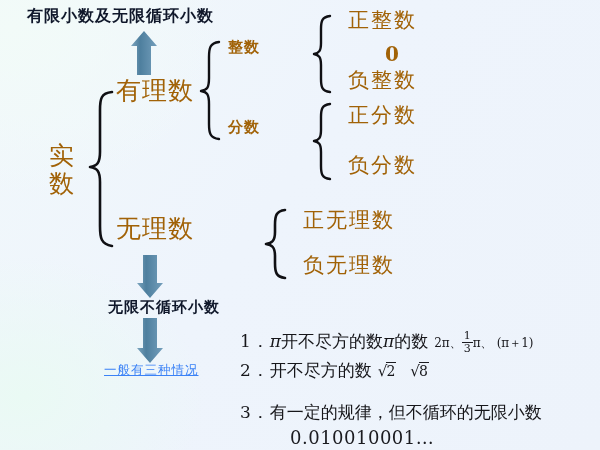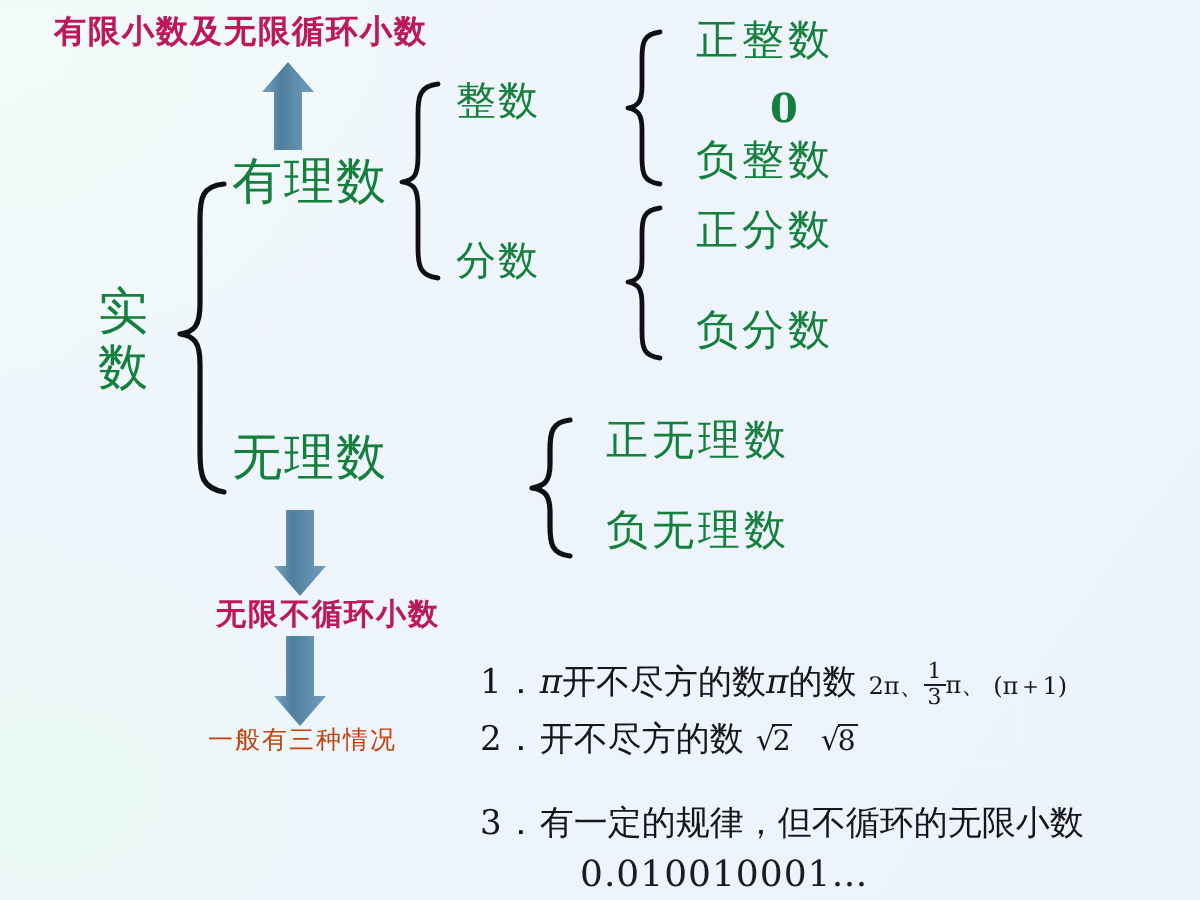--- a/index.html
+++ b/index.html
@@ -6,36 +6,36 @@
   body{
     width:600px;height:450px;overflow:hidden;
     font-family:"DejaVu Serif","Liberation Serif",serif;
     background:
       radial-gradient(ellipse 260px 200px at 4% 88%, #eafaf4 0%, rgba(234,250,244,0) 70%),
       radial-gradient(ellipse 300px 240px at 2% 6%, #f2fbf8 0%, rgba(242,251,248,0) 72%),
       linear-gradient(125deg,#f1f8fb 0%,#eef4fc 45%,#edf3fb 100%);
     position:relative;
   }
   #stage{position:absolute;inset:0;width:600px;height:450px;}
-  .nd{position:absolute;color:#15803d;white-space:nowrap;line-height:1;}
+  .nd{position:absolute;color:#a16207;white-space:nowrap;line-height:1;}
 
   
   .big   {font-size:25px;letter-spacing:1px;font-weight:500;}
-  .mid   {font-size:20px;letter-spacing:1px;font-weight:400;}
+  .mid   {font-size:15px;letter-spacing:1px;font-weight:700;}
   .leaf  {font-size:21px;letter-spacing:2px;font-weight:500;}
   .zero  {font-size:20px;font-weight:bold;}
   .shu   {font-size:25px;letter-spacing:1px;font-weight:500;text-align:center;}
   .shu span{display:block;line-height:1.12;}
 
-  .pink{color:#be185d;font-weight:bold;letter-spacing:1px;
+  .pink{color:#0f172a;font-weight:bold;letter-spacing:1px;
         font-family:"DejaVu Sans","Liberation Sans",sans-serif;}
   .pink-top{font-size:16px;}
   .pink-mid{font-size:15px;}
 
-  .note{font-size:12.5px;color:#c2410c;letter-spacing:1px;}
+  .note{font-size:12.5px;color:#3b82f6;letter-spacing:1px;text-decoration:underline;}
   .item{font-size:17px;color:#16161a;white-space:nowrap;}
   .item .num{letter-spacing:1px;}
   .small-m{font-size:12px;}
   .tail{font-size:18px;color:#1b1b20;letter-spacing:0.5px;}
 
   .pi{font-style:italic;font-family:"DejaVu Serif","Liberation Serif",serif;}
 
   
   .frac{display:inline-block;vertical-align:-0.45em;text-align:center;font-size:11px;line-height:1.05;}
   .frac .n{display:block;padding:0 2px;}

